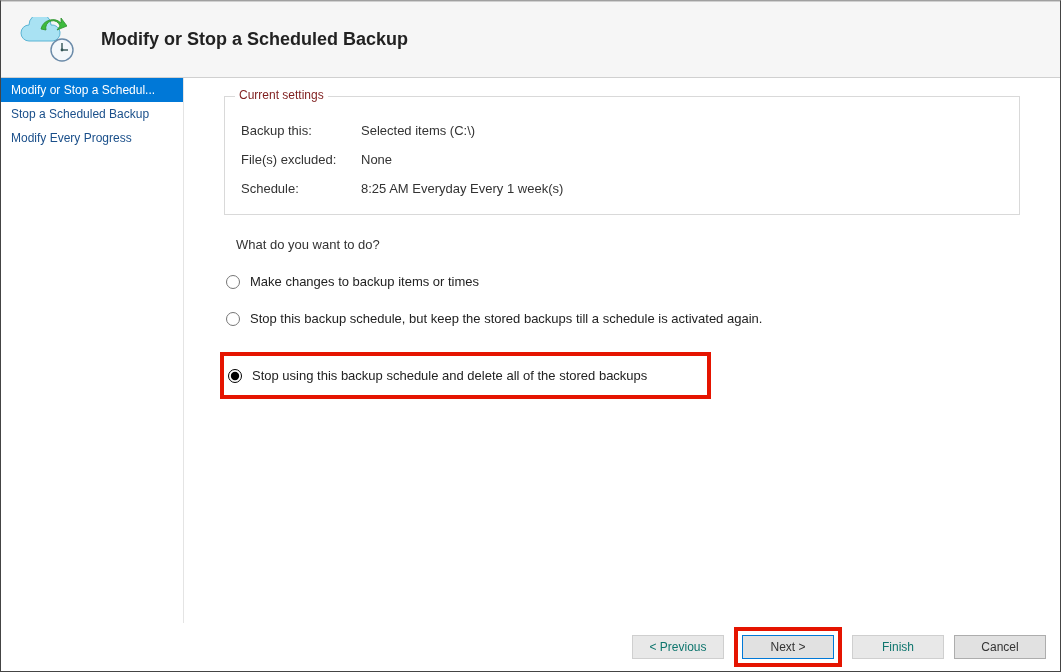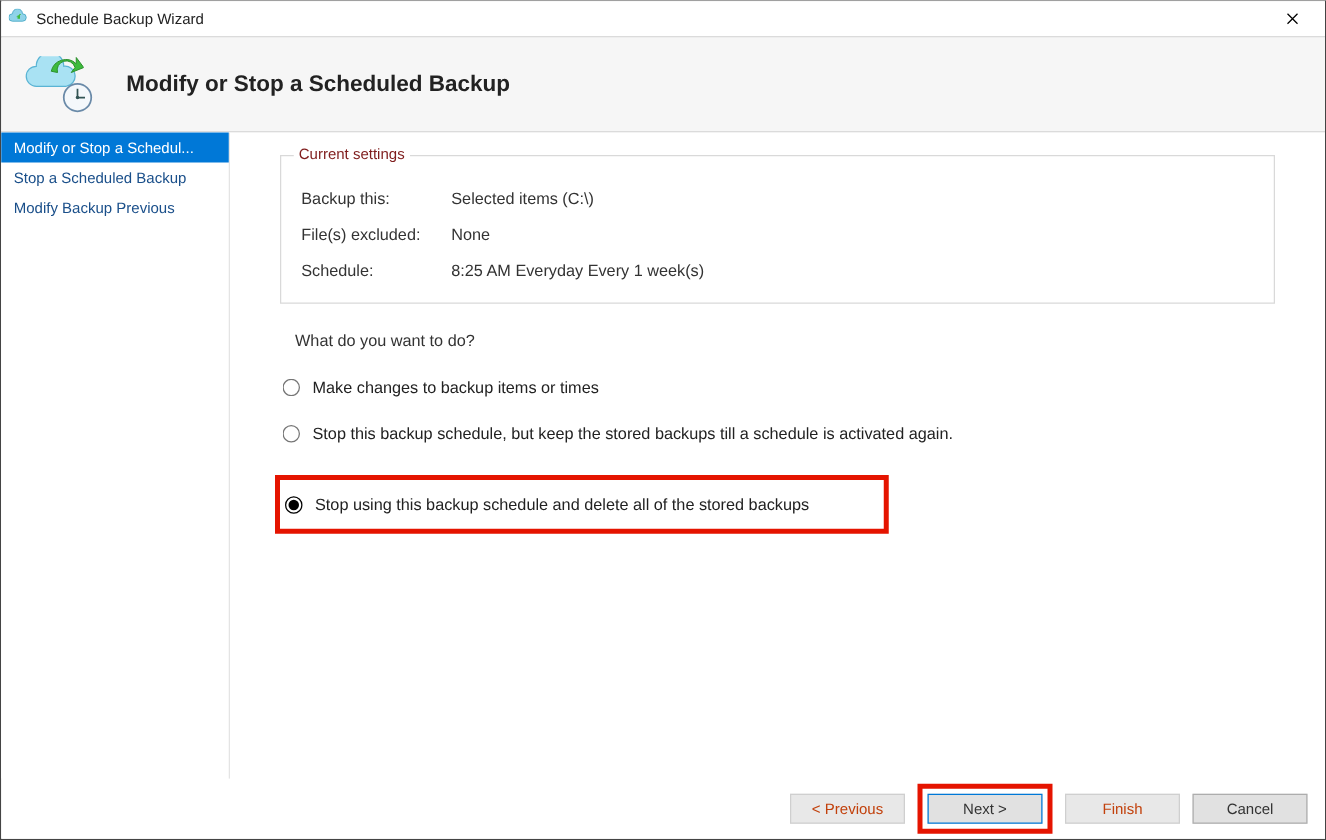--- a/index.html
+++ b/index.html
@@ -153,53 +153,39 @@
   .footer .btn {
     width: 92px; height: 24px;
     border: 1px solid #adadad;
     background: #e1e1e1;
     font-size: 12px;
     color: #333;
     display: inline-flex; align-items: center; justify-content: center;
     cursor: default;
   }
   .footer .btn.disabled {
-    color: #c2410c;
+    color: #0f766e;
     border-color: #cfcfcf;
     background: #e8e8e8;
   }
   .footer .btn.default {
     border: 1px solid #0078d7;
     background: #e1e1e1;
   }
   .next-wrap {
     border: 4px solid #e51400;
     padding: 4px;
     display: inline-flex;
   }
 </style>
 </head>
 <body>
 
 <div class="window">
 
-  <div class="titlebar">
-    <span class="icon">
-      <svg width="16" height="16" viewBox="0 0 16 16">
-        <path d="M3 10 a3 3 0 0 1 0-6 a4 4 0 0 1 8 0 a3 3 0 0 1 0 6 z" fill="#8fd3e8" stroke="#3aa0c0" stroke-width="0.6"></path>
-        <path d="M6 7 l3 -3 l1 1 l-1 0 l0 3 l-2 0 l0 -3 z" fill="#3dbb3d"></path>
-      </svg>
-    </span>
-    <span class="title">Schedule Backup Wizard</span>
-    <div class="close">
-      <svg width="10" height="10" viewBox="0 0 10 10">
-        <path d="M1 1 L9 9 M9 1 L1 9" stroke="#000" stroke-width="1"></path>
-      </svg>
-    </div>
-  </div>
 
   <div class="divider"></div>
 
   <div class="header">
     <div class="logo">
       <svg class="cloud" width="48" height="30" viewBox="0 0 48 30">
         <path d="M10 24 a8 8 0 0 1 0-16 a11 11 0 0 1 22 0 a8 8 0 0 1 2 16 z" fill="#a9e2f3" stroke="#5ab4d4" stroke-width="1"></path>
       </svg>
       <svg class="arrow" width="28" height="22" viewBox="0 0 28 22">
         <path d="M2 14 a12 12 0 0 1 20 -6 l0 -5 l6 8 l-10 4 l3 -4 a7 7 0 0 0 -14 4 z" fill="#3dbb3d" stroke="#2d8f2d" stroke-width="0.8"></path>
@@ -214,21 +200,21 @@
     <h1>Modify or Stop a Scheduled Backup</h1>
   </div>
 
   <div class="divider"></div>
 
   <div class="body">
 
     <div class="sidebar">
       <div class="step active">Modify or Stop a Schedul...</div>
       <div class="step">Stop a Scheduled Backup</div>
-      <div class="step">Modify Backup Previous</div>
+      <div class="step">Modify Every Progress</div>
     </div>
 
     <div class="main">
 
       <div class="fieldset">
         <div class="legend">Current settings</div>
         <div class="setting-row">
           <div class="label">Backup this:</div>
           <div class="value">Selected items (C:\)</div>
         </div>

